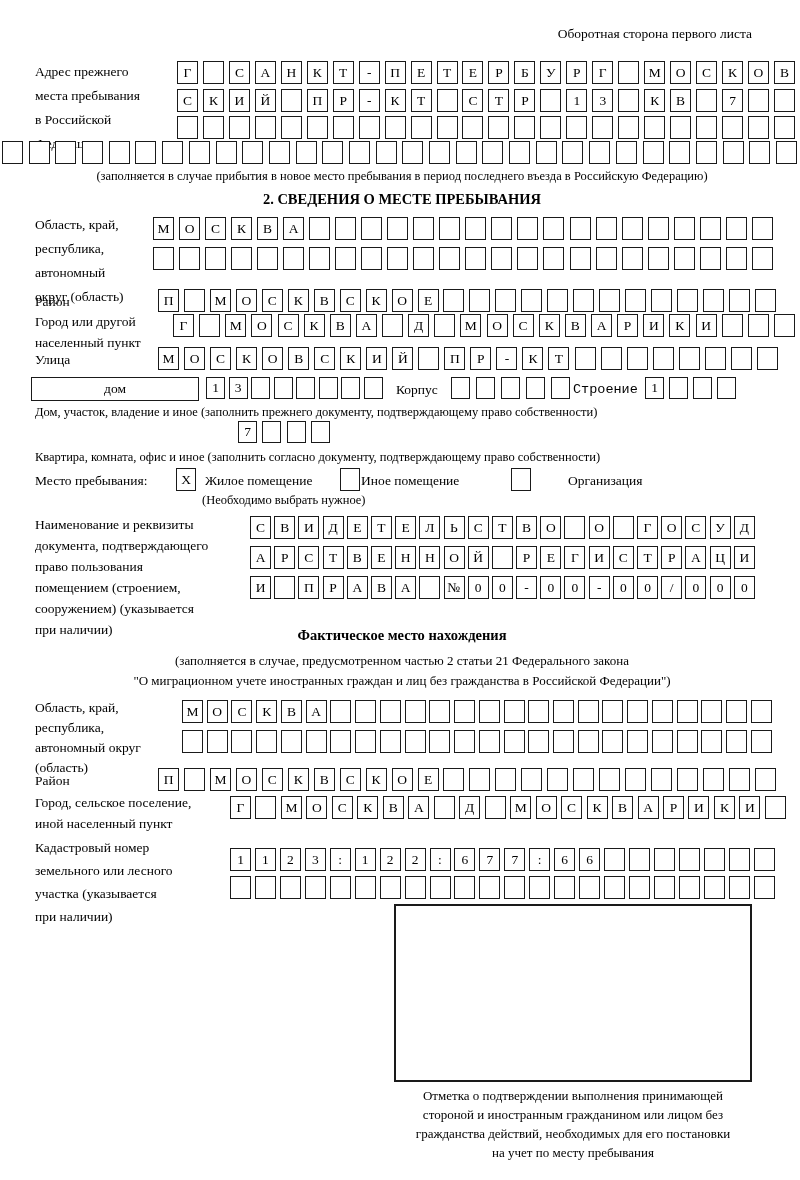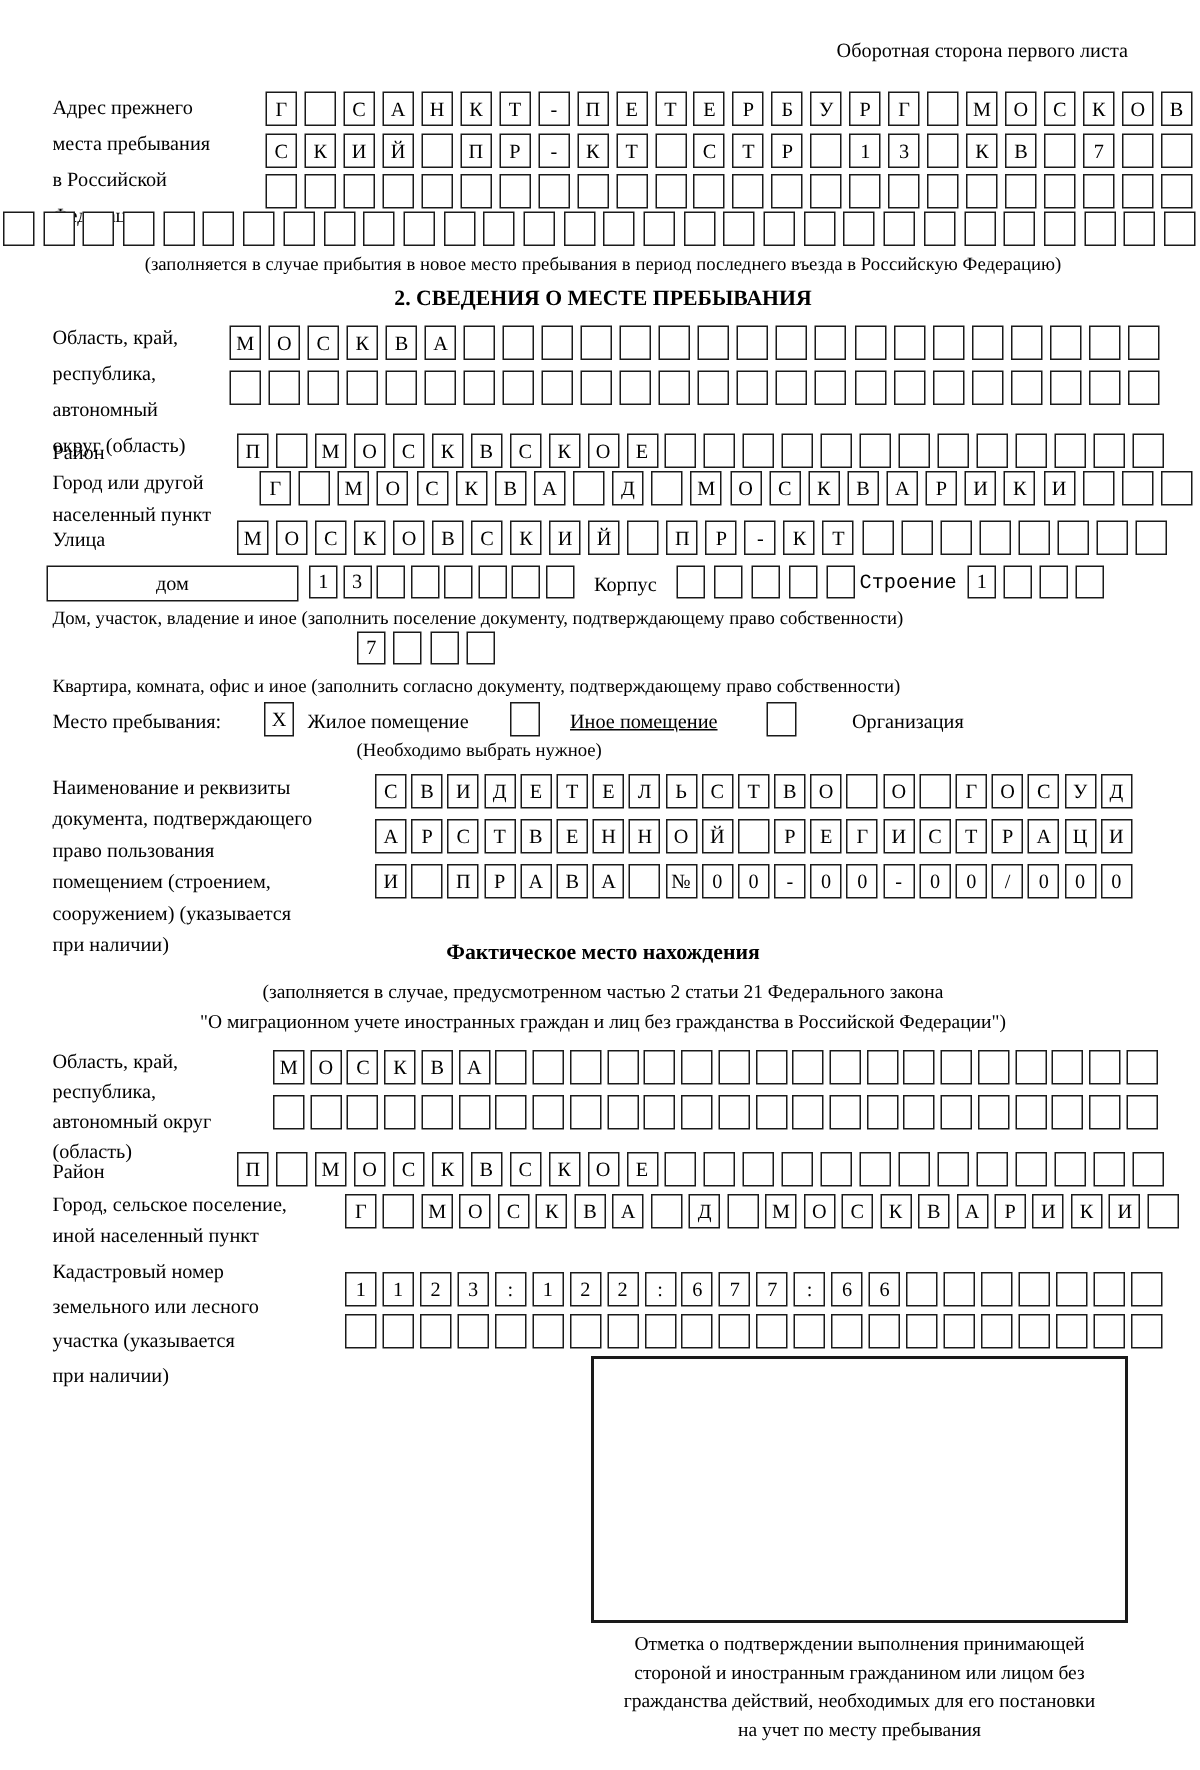--- a/index.html
+++ b/index.html
@@ -310,38 +310,38 @@
       <span class="cell"></span>
       <span class="cell"></span>
     </div>
   <div class="abs label" style="left:573px; top:378px;font-family:Liberation Mono, monospace;">Строение</div>
   <div class="cellrow sm" style="left:645px; top:377px; width:91px;">
       <span class="cell">1</span>
       <span class="cell"></span>
       <span class="cell"></span>
       <span class="cell"></span>
     </div>
-  <div class="abs cap" style="left:35px; top:405px;">Дом, участок, владение и иное (заполнить поселение документу, подтверждающему право собственности)</div>
+  <div class="abs cap" style="left:35px; top:405px;">Дом, участок, владение и иное (заполнить прежнего документу, подтверждающему право собственности)</div>
 
   <div class="cellrow sm" style="left:238px; top:421px; width:92px;">
       <span class="cell">7</span>
       <span class="cell"></span>
       <span class="cell"></span>
       <span class="cell"></span>
     </div>
   <div class="abs cap" style="left:35px; top:450px;">Квартира, комната, офис и иное (заполнить согласно документу, подтверждающему право собственности)</div>
 
   <div class="abs label" style="left:35px; top:469px;">Место пребывания:</div>
   <span class="checkbox" style="left:176px; top:468px;">X</span>
   <div class="abs label" style="left:205px; top:469px;">Жилое помещение</div>
   <span class="checkbox" style="left:340px; top:468px;"></span>
-  <div class="abs label" style="left:380px; top:469px;text-decoration:underline;">Иное помещение</div>
+  <div class="abs label" style="left:361px; top:469px;">Иное помещение</div>
   <span class="checkbox" style="left:511px; top:468px;"></span>
   <div class="abs label" style="left:568px; top:469px;">Организация</div>
-  <div class="abs cap" style="left:202px; top:493px; width:235px; text-align:center;">(Необходимо выбрать нужное)</div>
+  <div class="abs cap" style="left:202px; top:493px; width:235px; ">(Необходимо выбрать нужное)</div>
 
   <div class="abs label lh21" style="left:35px; top:514px; width:220px;">Наименование и реквизиты
 документа, подтверждающего
 право пользования
 помещением (строением,
 сооружением) (указывается
 при наличии)</div>
   <div class="cellrow" style="left:250px; top:516px; width:505px;">
       <span class="cell">С</span>
       <span class="cell">В</span>

